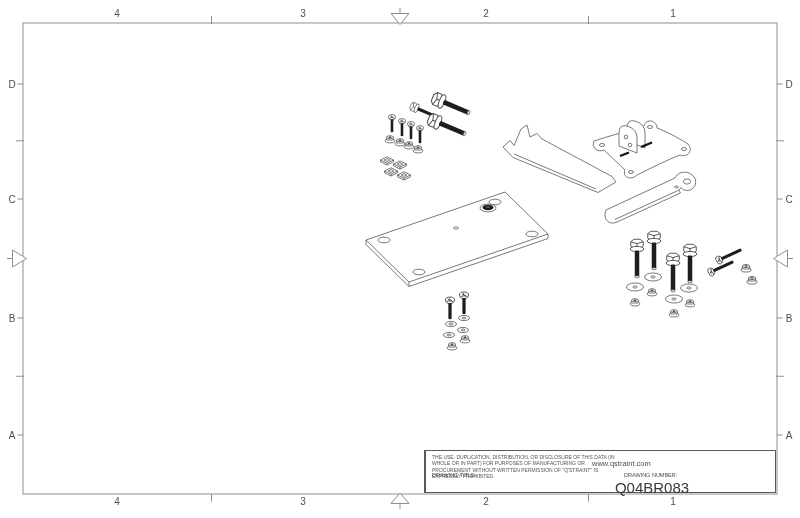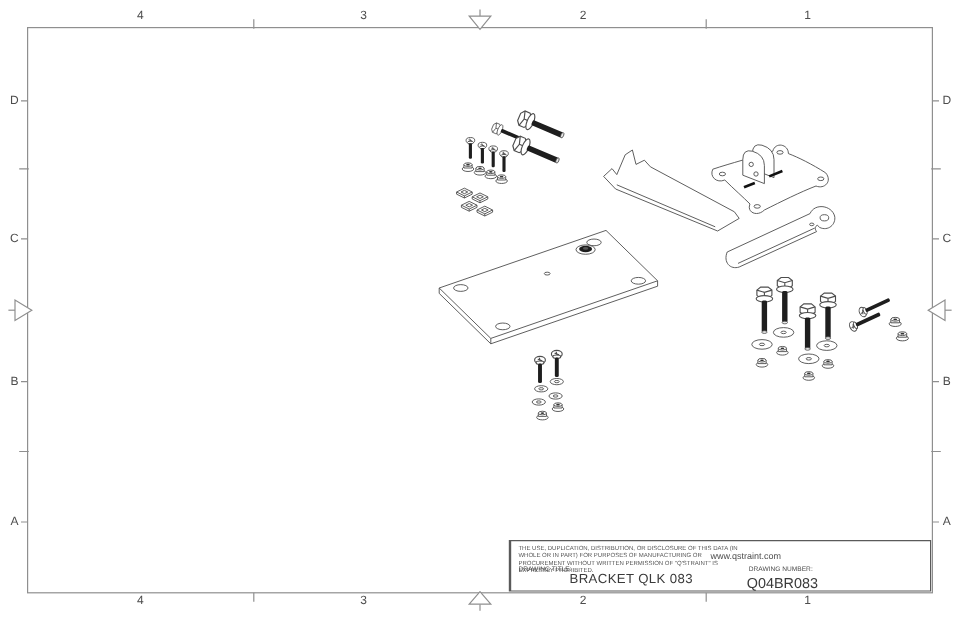--- a/index.html
+++ b/index.html
@@ -14,21 +14,21 @@
   
   .grid-label{position:absolute;transform:translate(-50%,-50%);font-size:10px;color:#4d4d4d}
   
   .tb{position:absolute;left:424px;top:450px;width:352px;height:43px;background:#fff;
       border:1px solid #5a5a5a;border-left-width:2px;color:#4d4d4d;box-sizing:border-box}
   .tb .legal{position:absolute;left:6px;top:3px;width:188px;font-size:5px;line-height:1.25;color:#555}
   .tb .dt-label{position:absolute;left:6px;top:21px;font-size:5.5px}
   .tb .dt{position:absolute;left:6px;top:26px;width:188px;text-align:center;font-size:11px;color:#3a3a3a;letter-spacing:.3px}
   .tb .web{position:absolute;left:166px;top:8px;width:120px;text-align:left;font-size:7.5px}
   .tb .dn-label{position:absolute;left:198px;top:21px;font-size:5.5px}
-  .tb .dn{position:absolute;left:166px;top:28px;width:120px;text-align:center;font-size:12px;color:#3a3a3a}
+  .tb .dn{position:absolute;left:166px;top:28px;width:120px;text-align:center;font-size:15px;color:#3a3a3a}
 </style>
 </head>
 <body>
 
 <div class="sheet">
 
   <svg width="800" height="518" viewBox="0 0 800 518">
     <defs>
       <g id="bolt-v">
         <path class="w" d="M-5,-5 L-2.5,-7 L2.5,-7 L5,-5 L5,-1.5 L2.5,0.5 L-2.5,0.5 L-5,-1.5 Z"></path>
@@ -206,19 +206,18 @@
   <div class="grid-label" style="left:12px;top:435px">A</div>
 
   <div class="grid-label" style="left:789px;top:84px">D</div>
   <div class="grid-label" style="left:789px;top:199px">C</div>
   <div class="grid-label" style="left:789px;top:318px">B</div>
   <div class="grid-label" style="left:789px;top:435px">A</div>
 
   <div class="tb">
     <div class="legal">THE USE, DUPLICATION, DISTRIBUTION, OR DISCLOSURE OF THIS DATA (IN WHOLE OR IN PART) FOR PURPOSES OF MANUFACTURING OR PROCUREMENT WITHOUT WRITTEN PERMISSION OF "Q'STRAINT" IS EXPRESSLY PROHIBITED.</div>
     <div class="dt-label">DRAWING TITLE:</div>
-    <div class="dt">BRACKET QLK 083</div>
     <div class="web">www.qstraint.com</div>
     <div class="dn-label">DRAWING NUMBER:</div>
     <div class="dn">Q04BR083</div>
   </div>
 
 </div>
 
 </body></html>

